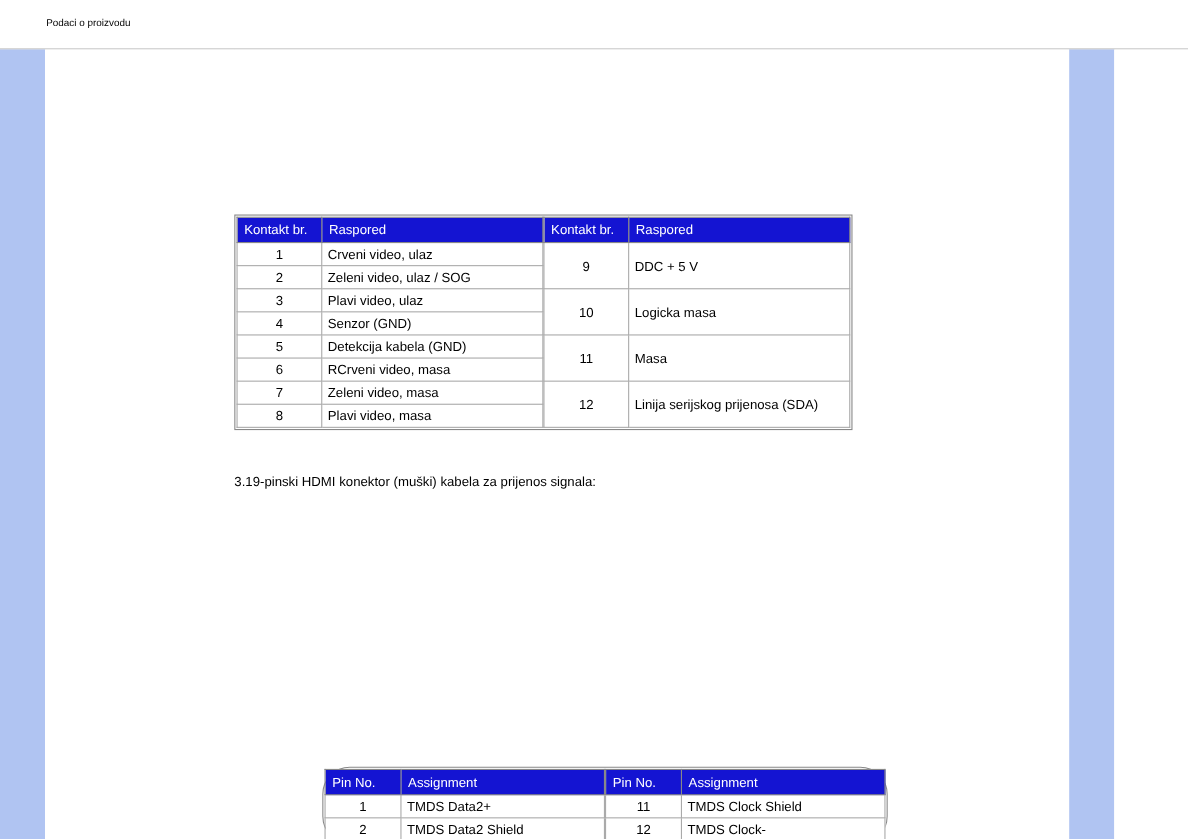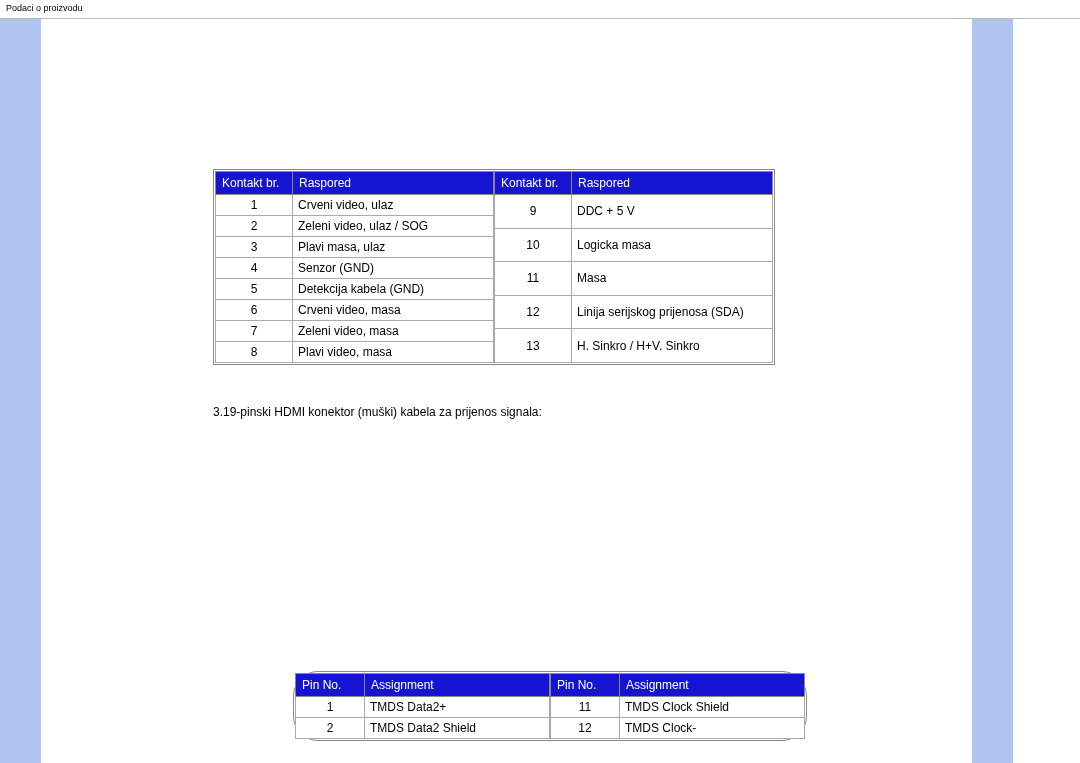--- a/index.html
+++ b/index.html
@@ -5,22 +5,23 @@
   html, body {
     margin: 0;
     padding: 0;
     font-family: Arial, Helvetica, sans-serif;
     font-size: 12px;
     background: #ffffff;
     color: #000;
   }
   .page-title {
     font-size: 9px;
-    padding: 3px 6px;
+    padding: 16px 6px;
     color: #000;
+    margin-left: 36px;
   }
   .outer-frame {
     border-top: 1px solid #bbb;
     margin-top: 2px;
   }
   .columns {
     display: flex;
     width: 100%;
   }
   .side-bar {
@@ -111,33 +112,33 @@
               <tr>
                 <td class="num col-kontakt">1</td>
                 <td class="col-raspored">Crveni video, ulaz</td>
               </tr>
               <tr>
                 <td class="num col-kontakt">2</td>
                 <td class="col-raspored">Zeleni video, ulaz / SOG</td>
               </tr>
               <tr>
                 <td class="num col-kontakt">3</td>
-                <td class="col-raspored">Plavi masa, ulaz</td>
+                <td class="col-raspored">Plavi video, ulaz</td>
               </tr>
               <tr>
                 <td class="num col-kontakt">4</td>
                 <td class="col-raspored">Senzor (GND)</td>
               </tr>
               <tr>
                 <td class="num col-kontakt">5</td>
                 <td class="col-raspored">Detekcija kabela (GND)</td>
               </tr>
               <tr>
                 <td class="num col-kontakt">6</td>
-                <td class="col-raspored">Crveni video, masa</td>
+                <td class="col-raspored">RCrveni video, masa</td>
               </tr>
               <tr>
                 <td class="num col-kontakt">7</td>
                 <td class="col-raspored">Zeleni video, masa</td>
               </tr>
               <tr>
                 <td class="num col-kontakt">8</td>
                 <td class="col-raspored">Plavi video, masa</td>
               </tr>
             </tbody>
@@ -158,24 +159,20 @@
                 <td class="num col-kontakt">10</td>
                 <td class="col-raspored">Logicka masa</td>
               </tr>
               <tr>
                 <td class="num col-kontakt">11</td>
                 <td class="col-raspored">Masa</td>
               </tr>
               <tr>
                 <td class="num col-kontakt">12</td>
                 <td class="col-raspored">Linija serijskog prijenosa (SDA)</td>
-              </tr>
-              <tr>
-                <td class="num col-kontakt">13</td>
-                <td class="col-raspored">H. Sinkro / H+V. Sinkro</td>
               </tr>
             </tbody>
         </table>
       </div>
 
       <div class="spacer-40"></div>
 
       <div class="section-text">3.19-pinski HDMI konektor (muški) kabela za prijenos signala:</div>
 
       <div class="spacer-240"></div>

